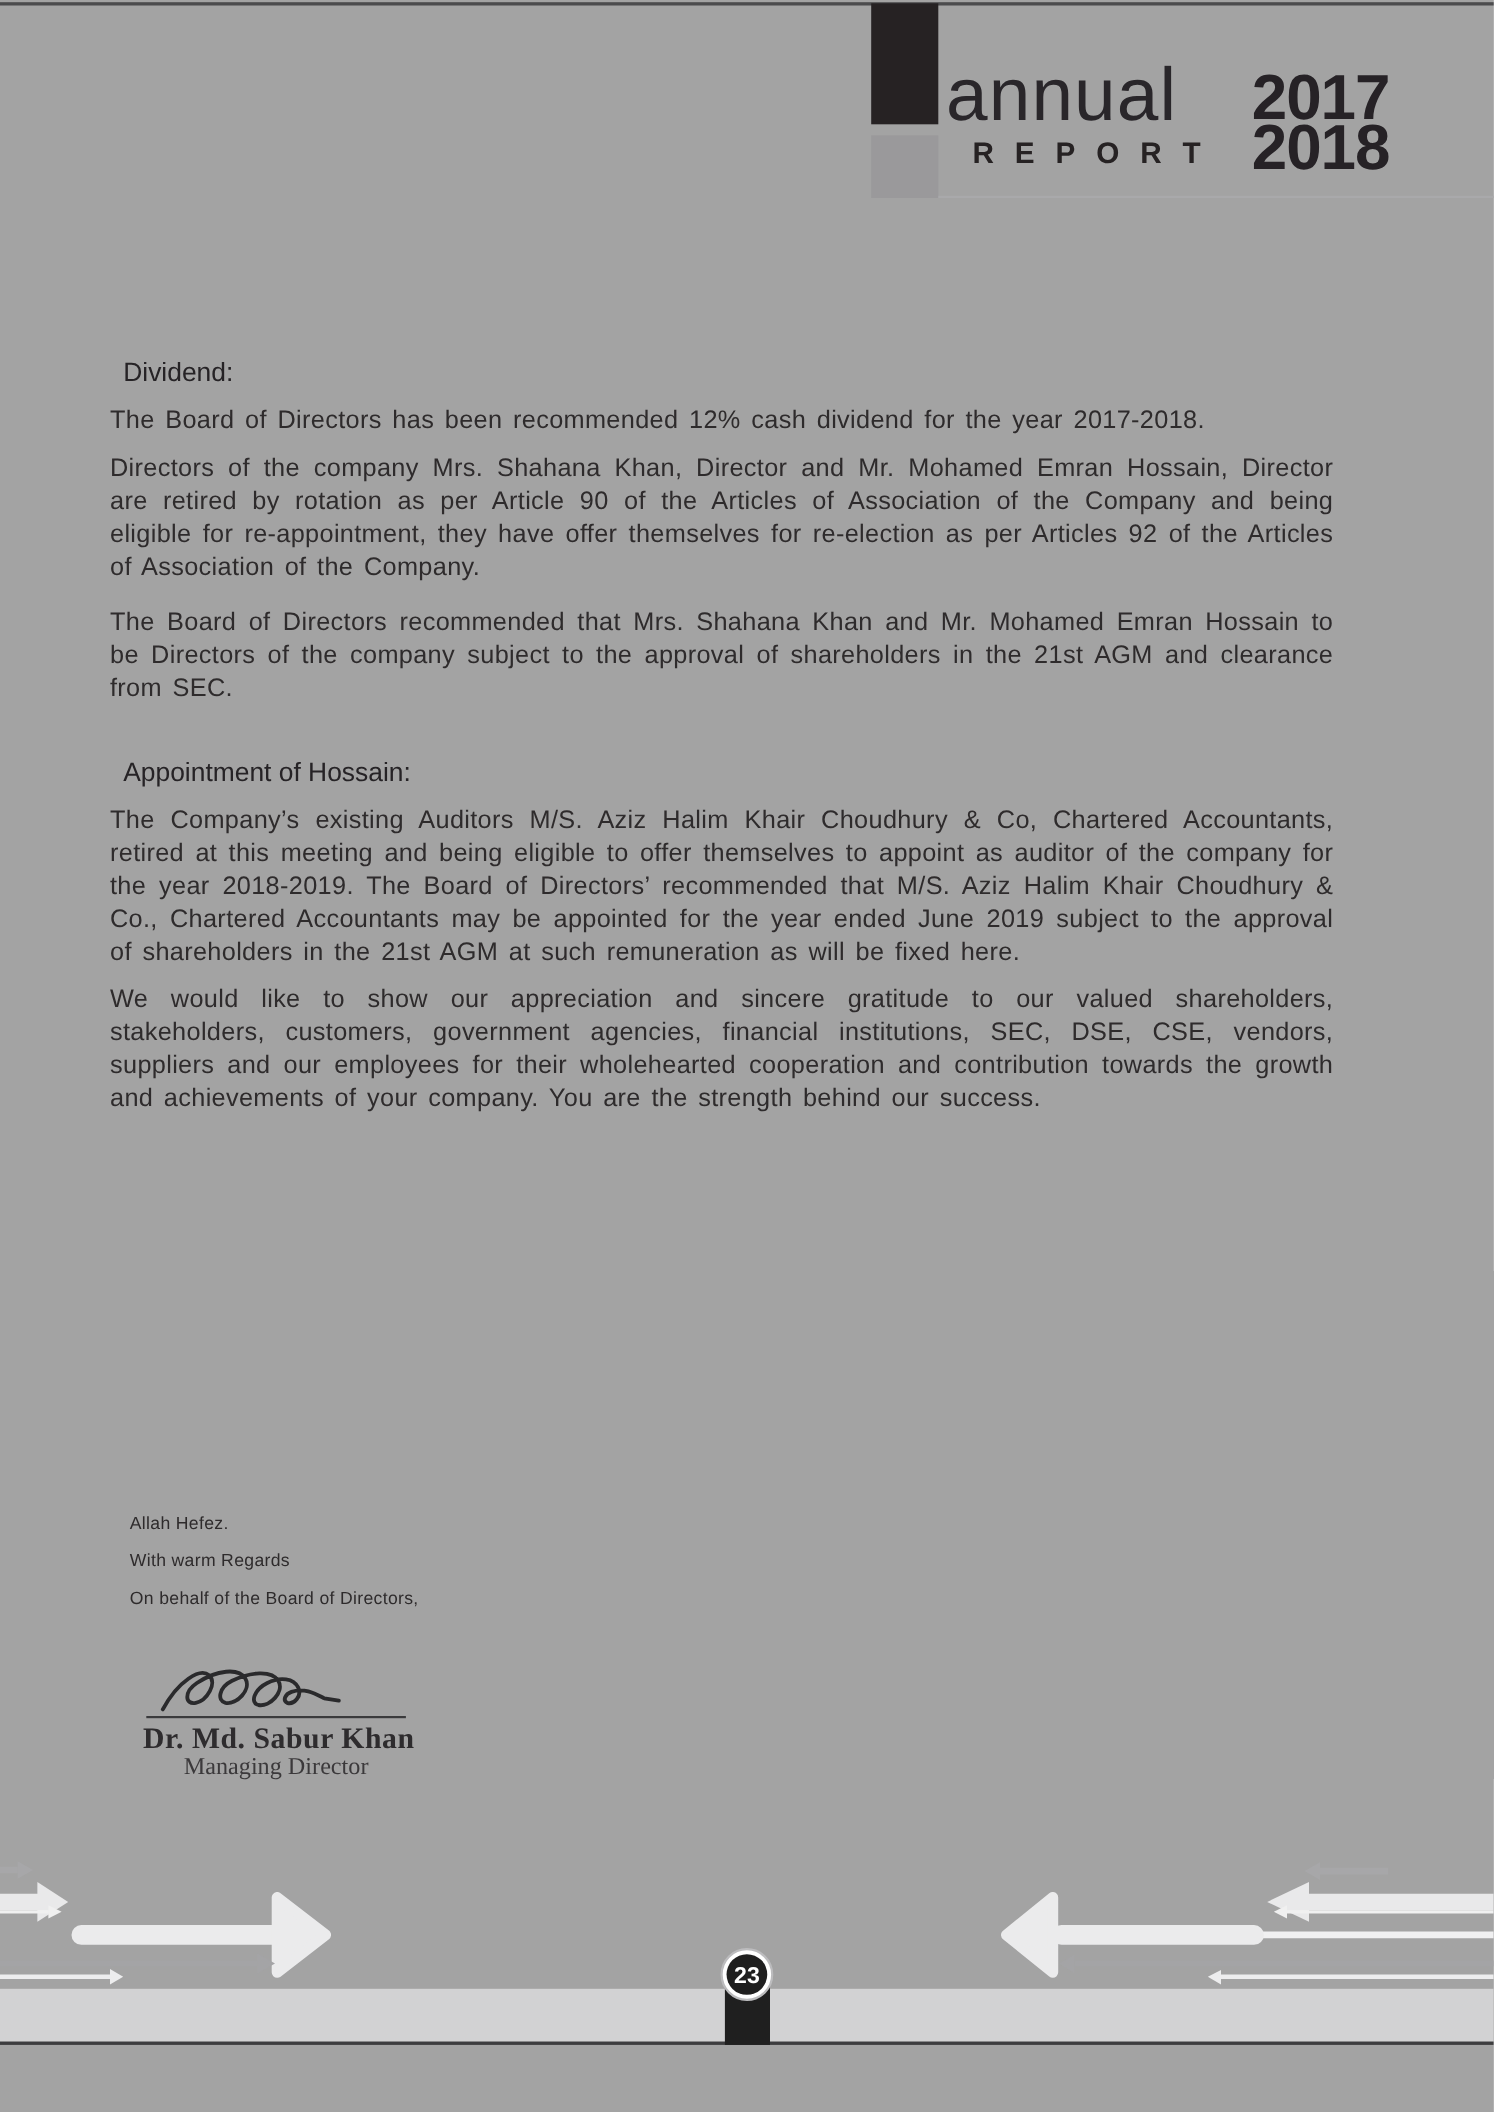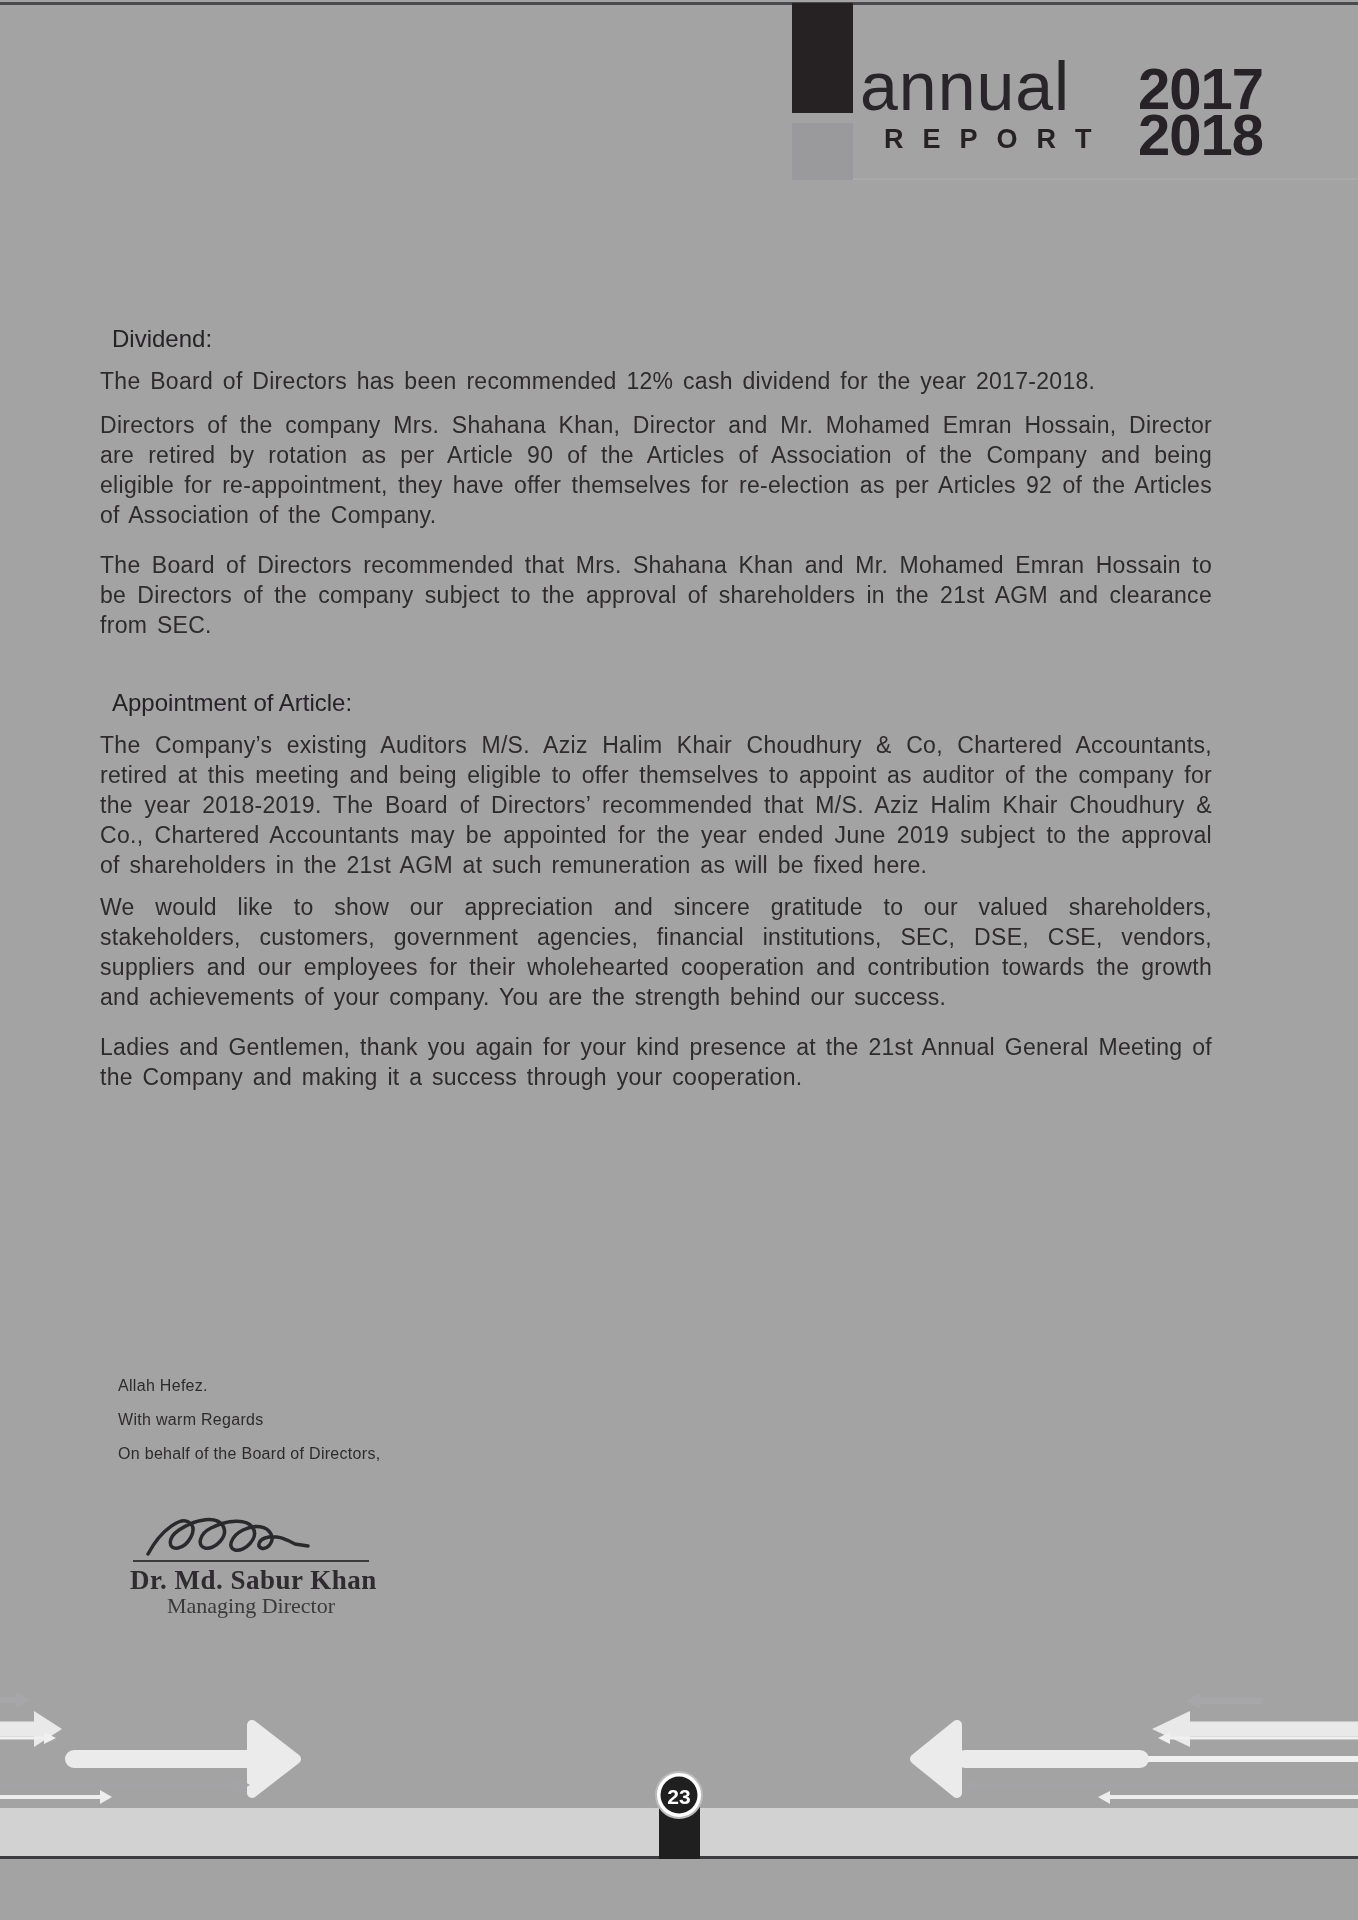--- a/index.html
+++ b/index.html
@@ -105,26 +105,25 @@
   <div class="content">
     <section id="sec-dividend">
       <h2>Dividend:</h2>
       <p>The Board of Directors has been recommended 12% cash dividend for the year 2017-2018.</p>
     </section>
     <section id="sec-election">
       <p>Directors of the company Mrs. Shahana Khan, Director and Mr. Mohamed Emran Hossain, Director are retired by rotation as per Article 90 of the Articles of Association of the Company and being eligible for re-appointment, they have offer themselves for re-election as per Articles 92 of the Articles of Association of the Company.</p>
       <p>The Board of Directors recommended that Mrs. Shahana Khan and Mr. Mohamed Emran Hossain to be Directors of the company subject to the approval of shareholders in the 21st AGM and clearance from SEC.</p>
     </section>
     <section id="sec-auditors">
-      <h2>Appointment of Article:</h2>
+      <h2>Appointment of Hossain:</h2>
       <p>The Company’s existing Auditors M/S. Aziz Halim Khair Choudhury &amp; Co, Chartered Accountants, retired at this meeting and being eligible to offer themselves to appoint as auditor of the company for the year 2018-2019. The Board of Directors’ recommended that M/S. Aziz Halim Khair Choudhury &amp; Co., Chartered Accountants may be appointed for the year ended June 2019 subject to the approval of shareholders in the 21st AGM at such remuneration as will be fixed here.</p>
     </section>
     <section id="sec-conclusion">
       <p>We would like to show our appreciation and sincere gratitude to our valued shareholders, stakeholders, customers, government agencies, financial institutions, SEC, DSE, CSE, vendors, suppliers and our employees for their wholehearted cooperation and contribution towards the growth and achievements of your company. You are the strength behind our success.</p>
-      <p>Ladies and Gentlemen, thank you again for your kind presence at the 21st Annual General Meeting of the Company and making it a success through your cooperation.</p>
     </section>
   </div>
 
   <div class="closing">
     <div>Allah Hefez.</div>
     <div>With warm Regards</div>
     <div>On behalf of the Board of Directors,</div>
   </div>
 
   <div class="signature">

